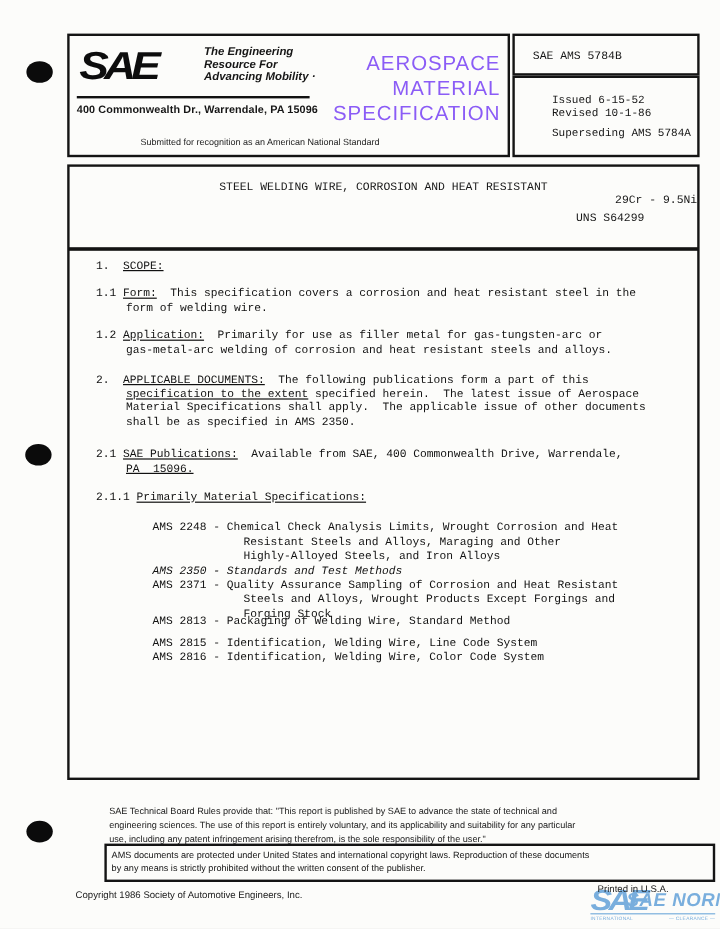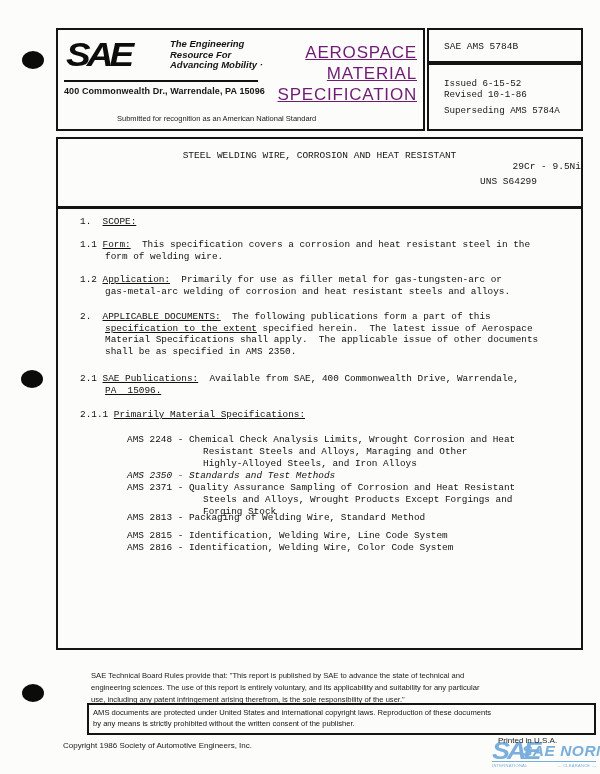--- a/index.html
+++ b/index.html
@@ -20,25 +20,25 @@
   
   .hdr-left { position:absolute; left:56px; top:28px; width:369px; height:103px; border:2px solid #141414; }
   .sae-logo {
     position:absolute; left:8px; top:7px;
     font-weight:bold; font-style:italic; font-size:37px; letter-spacing:-4px;
     transform:scaleY(.88); transform-origin:top left; color:#0d0d0d;
   }
   .tagline { position:absolute; left:112px; top:9px; font-weight:bold; font-style:italic; font-size:9.5px; line-height:10.5px; }
   .logo-rule { position:absolute; left:6px; top:50px; width:194px; height:2px; background:#111; }
   .address { position:absolute; left:6px; top:56px; font-weight:bold; font-size:9px; letter-spacing:.1px;text-align:center; }
-  .ams-title { position:absolute; right:6px; top:12px; width:170px; text-align:right; font-size:17px; line-height:21px; letter-spacing:.8px; color:#701a75;text-decoration:underline; }
+  .ams-title { position:absolute; right:6px; top:12px; width:170px; text-align:right; font-size:17px; line-height:21px; letter-spacing:.8px; color:#8b5cf6; }
   .submitted { position:absolute; right:6px; bottom:6px; width:300px; text-align:left; font-size:7.5px; color:#222; }
 
   .hdr-num { position:absolute; left:427px; top:28px; width:156px; height:35px; border:2px solid #141414; font-size:9.5px; padding:11px 0 0 15px; }
-  .hdr-dates { position:absolute; left:427px; top:63px; width:156px; height:68px; border:2px solid #141414; font-size:9.2px; line-height:11px; padding:13px 0 0 15px; }
+  .hdr-dates { position:absolute; left:427px; top:63px; width:156px; height:68px; border:2px solid #141414; font-size:9.2px; line-height:11px; padding:13px 0 0 31px; }
   .superseding { margin-top:5px; }
 
   
   .main-box { position:absolute; left:56px; top:137px; width:527px; height:513px; border:2px solid #141414; }
   .title1 { position:absolute; left:58px; top:150px; width:523px; text-align:center; font-size:9.5px; }
   .title2 { position:absolute; left:58px; top:161px; width:523px; text-align:right; font-size:9.5px; }
   .uns    { position:absolute; left:58px; top:176px; width:479px; text-align:right; font-size:9.5px; }
   .title-divider { position:absolute; left:57px; top:206px; width:525px; height:3px; background:#131313; }
 
   

